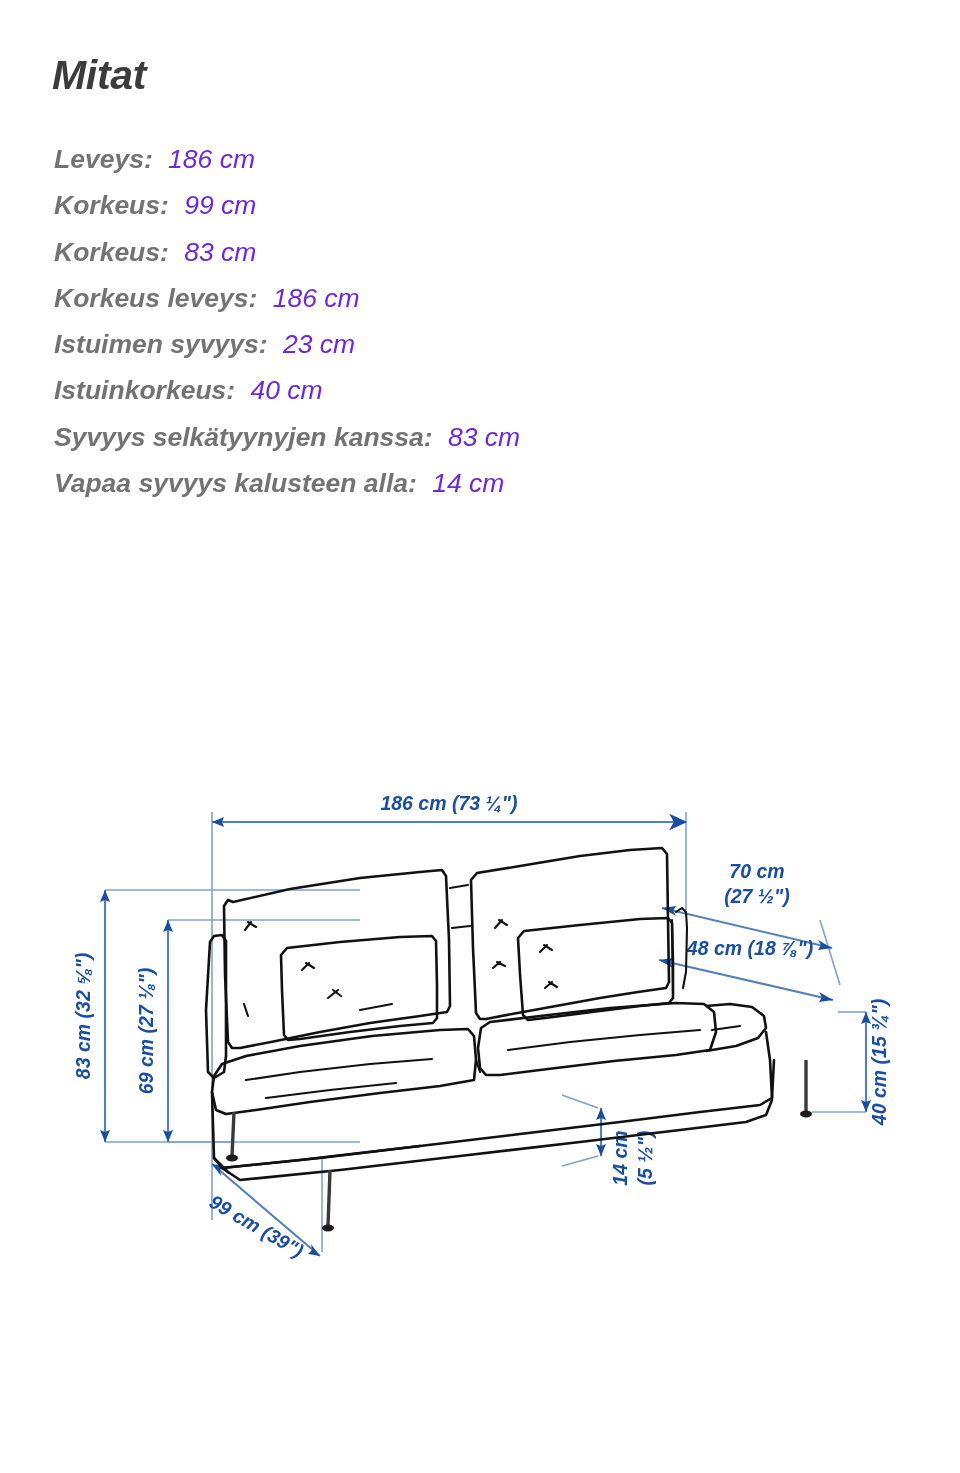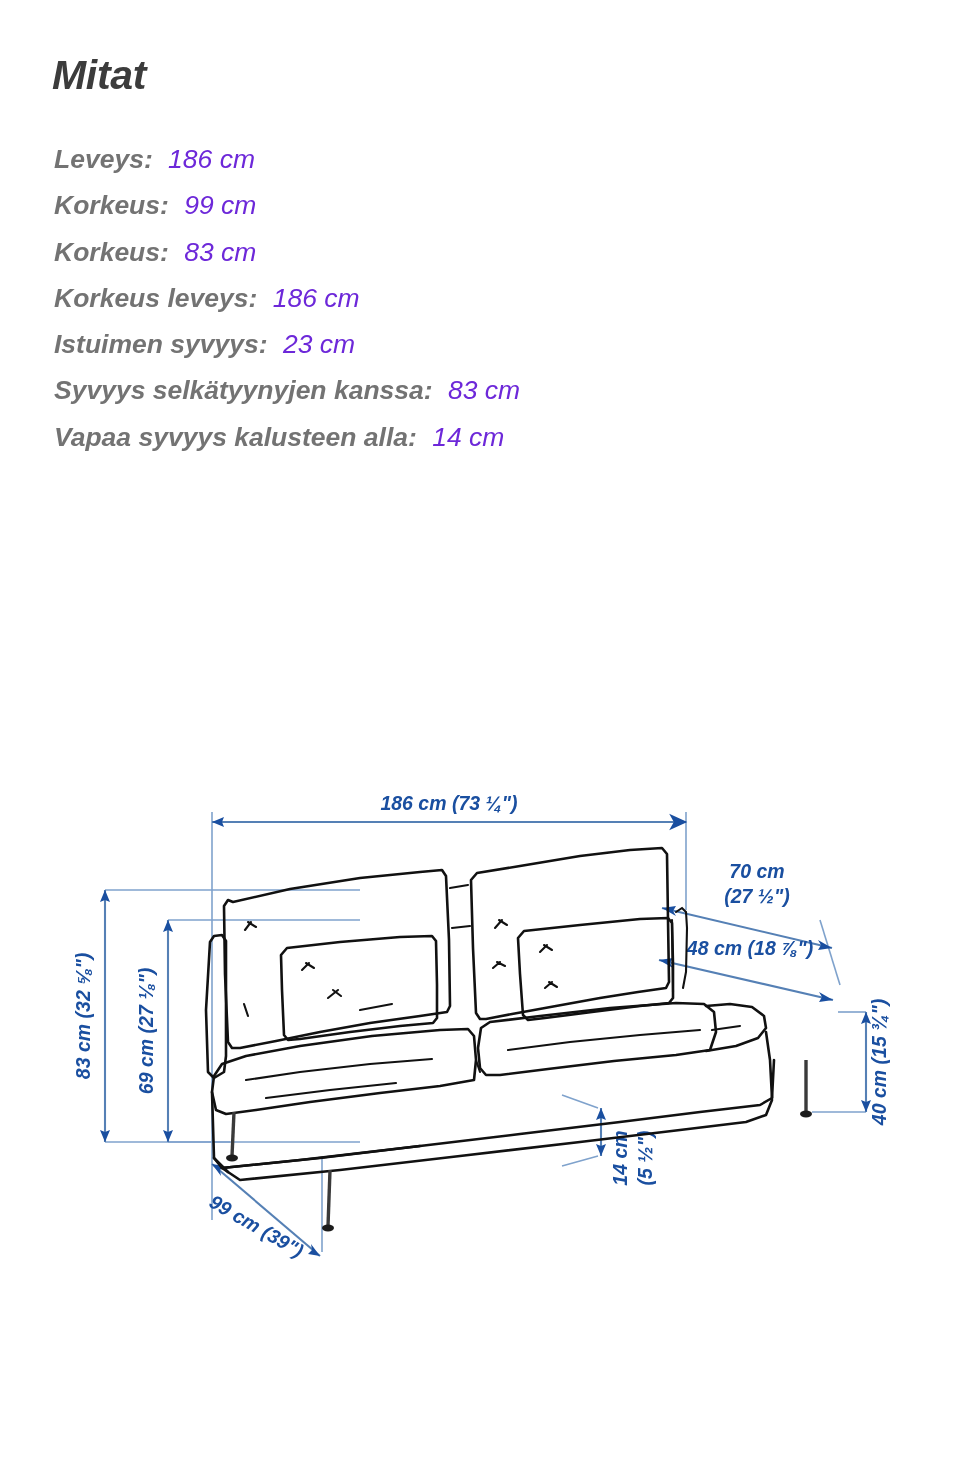--- a/index.html
+++ b/index.html
@@ -121,20 +121,24 @@
       <span class="spec-label">Korkeus:</span>
       <span class="spec-value">83 cm</span>
     </div>
     <div class="spec-row">
       <span class="spec-label">Korkeus leveys:</span>
       <span class="spec-value">186 cm</span>
     </div>
     <div class="spec-row">
       <span class="spec-label">Istuimen syvyys:</span>
       <span class="spec-value">23 cm</span>
+    </div>
+    <div class="spec-row">
+      <span class="spec-label">Istuinkorkeus:</span>
+      <span class="spec-value">40 cm</span>
     </div>
     <div class="spec-row">
       <span class="spec-label">Syvyys selkätyynyjen kanssa:</span>
       <span class="spec-value">83 cm</span>
     </div>
     <div class="spec-row">
       <span class="spec-label">Vapaa syvyys kalusteen alla:</span>
       <span class="spec-value">14 cm</span>
     </div>
   </div>

